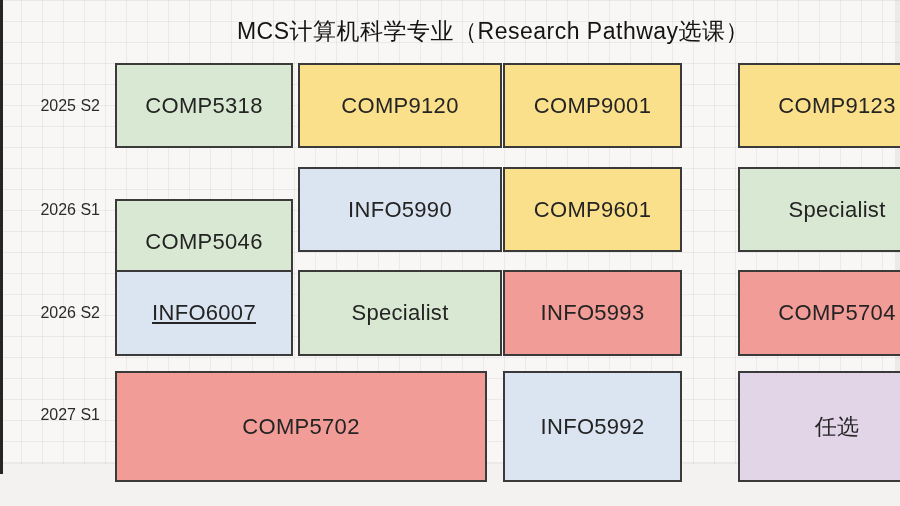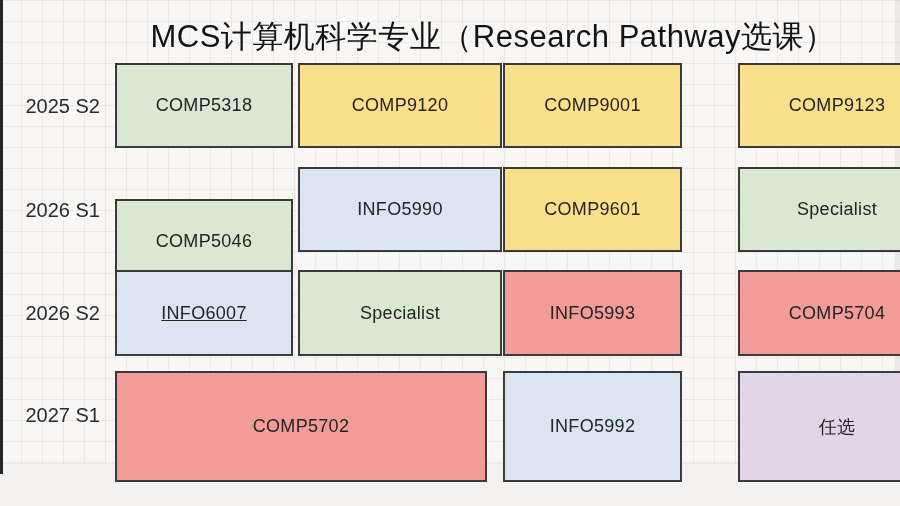--- a/index.html
+++ b/index.html
@@ -31,41 +31,41 @@
     background: #262626;
   }
   .right-shade {
     position: absolute; right: 0; top: 0;
     width: 5px; height: 463px;
     background: rgba(0,0,0,0.05);
   }
   .title {
     position: absolute; top: 16px; left: 90px; right: 4px;
     text-align: center;
-    font-size: 31px;
+    font-size: 23px;
     color: #141414;
     white-space: nowrap;
     letter-spacing: 0.5px;
   }
   .row-label {
     position: absolute; left: 0; width: 100px;
     text-align: right;
-    font-size: 20px;
+    font-size: 16px;
     color: #2b2b2b;
     line-height: 28px;
     height: 28px;
   }
   .box {
     position: absolute;
     box-sizing: border-box;
     border: 2px solid #3a3a3a;
     display: flex;
     align-items: center;
     justify-content: center;
-    font-size: 18px;
+    font-size: 22px;
     color: #242424;
     letter-spacing: 0.3px;
   }
   
   .c1  { left: 115px; width: 178px; }
   .c2  { left: 298px; width: 204px; }
   .c3  { left: 503px; width: 179px; }
   .c4  { left: 738px; width: 178px; padding-left: 20px; }
   .c12 { left: 115px; width: 372px; }
   

